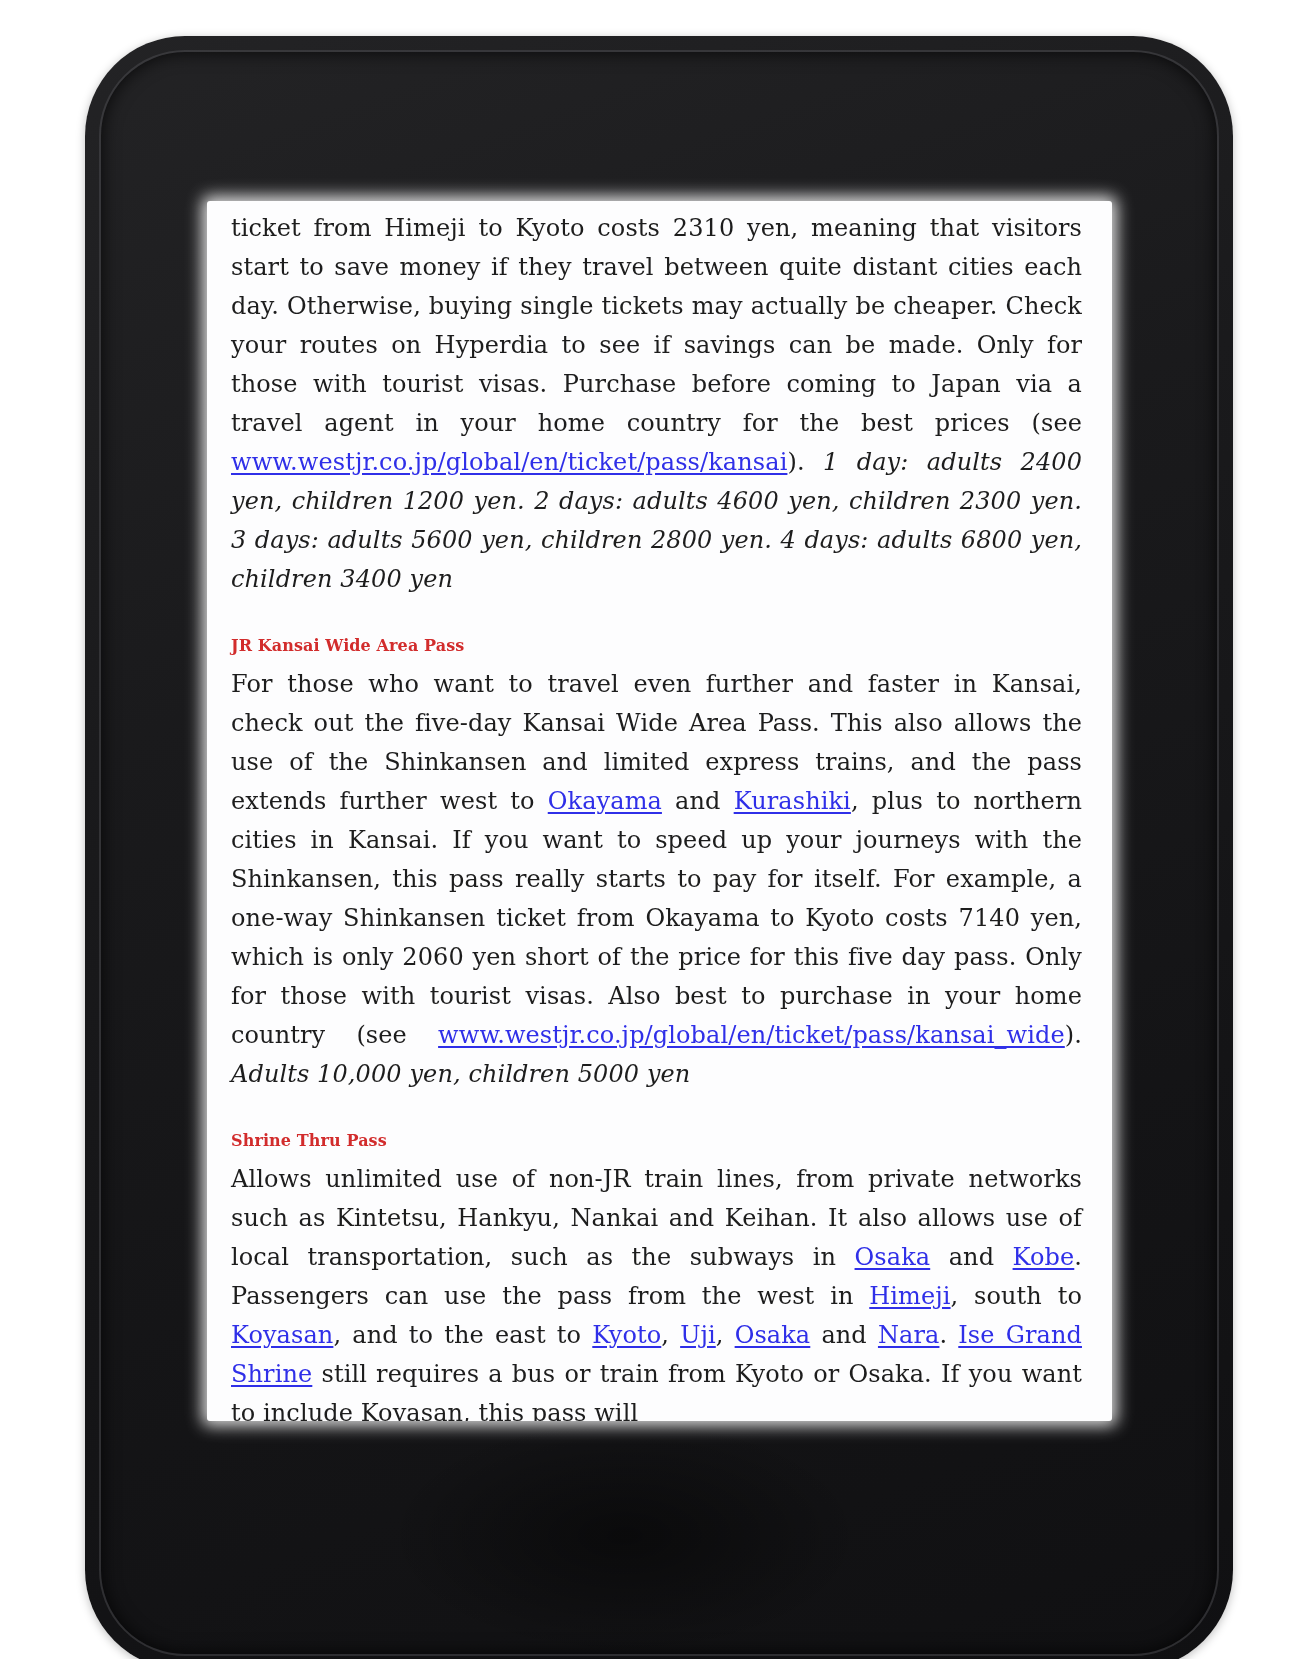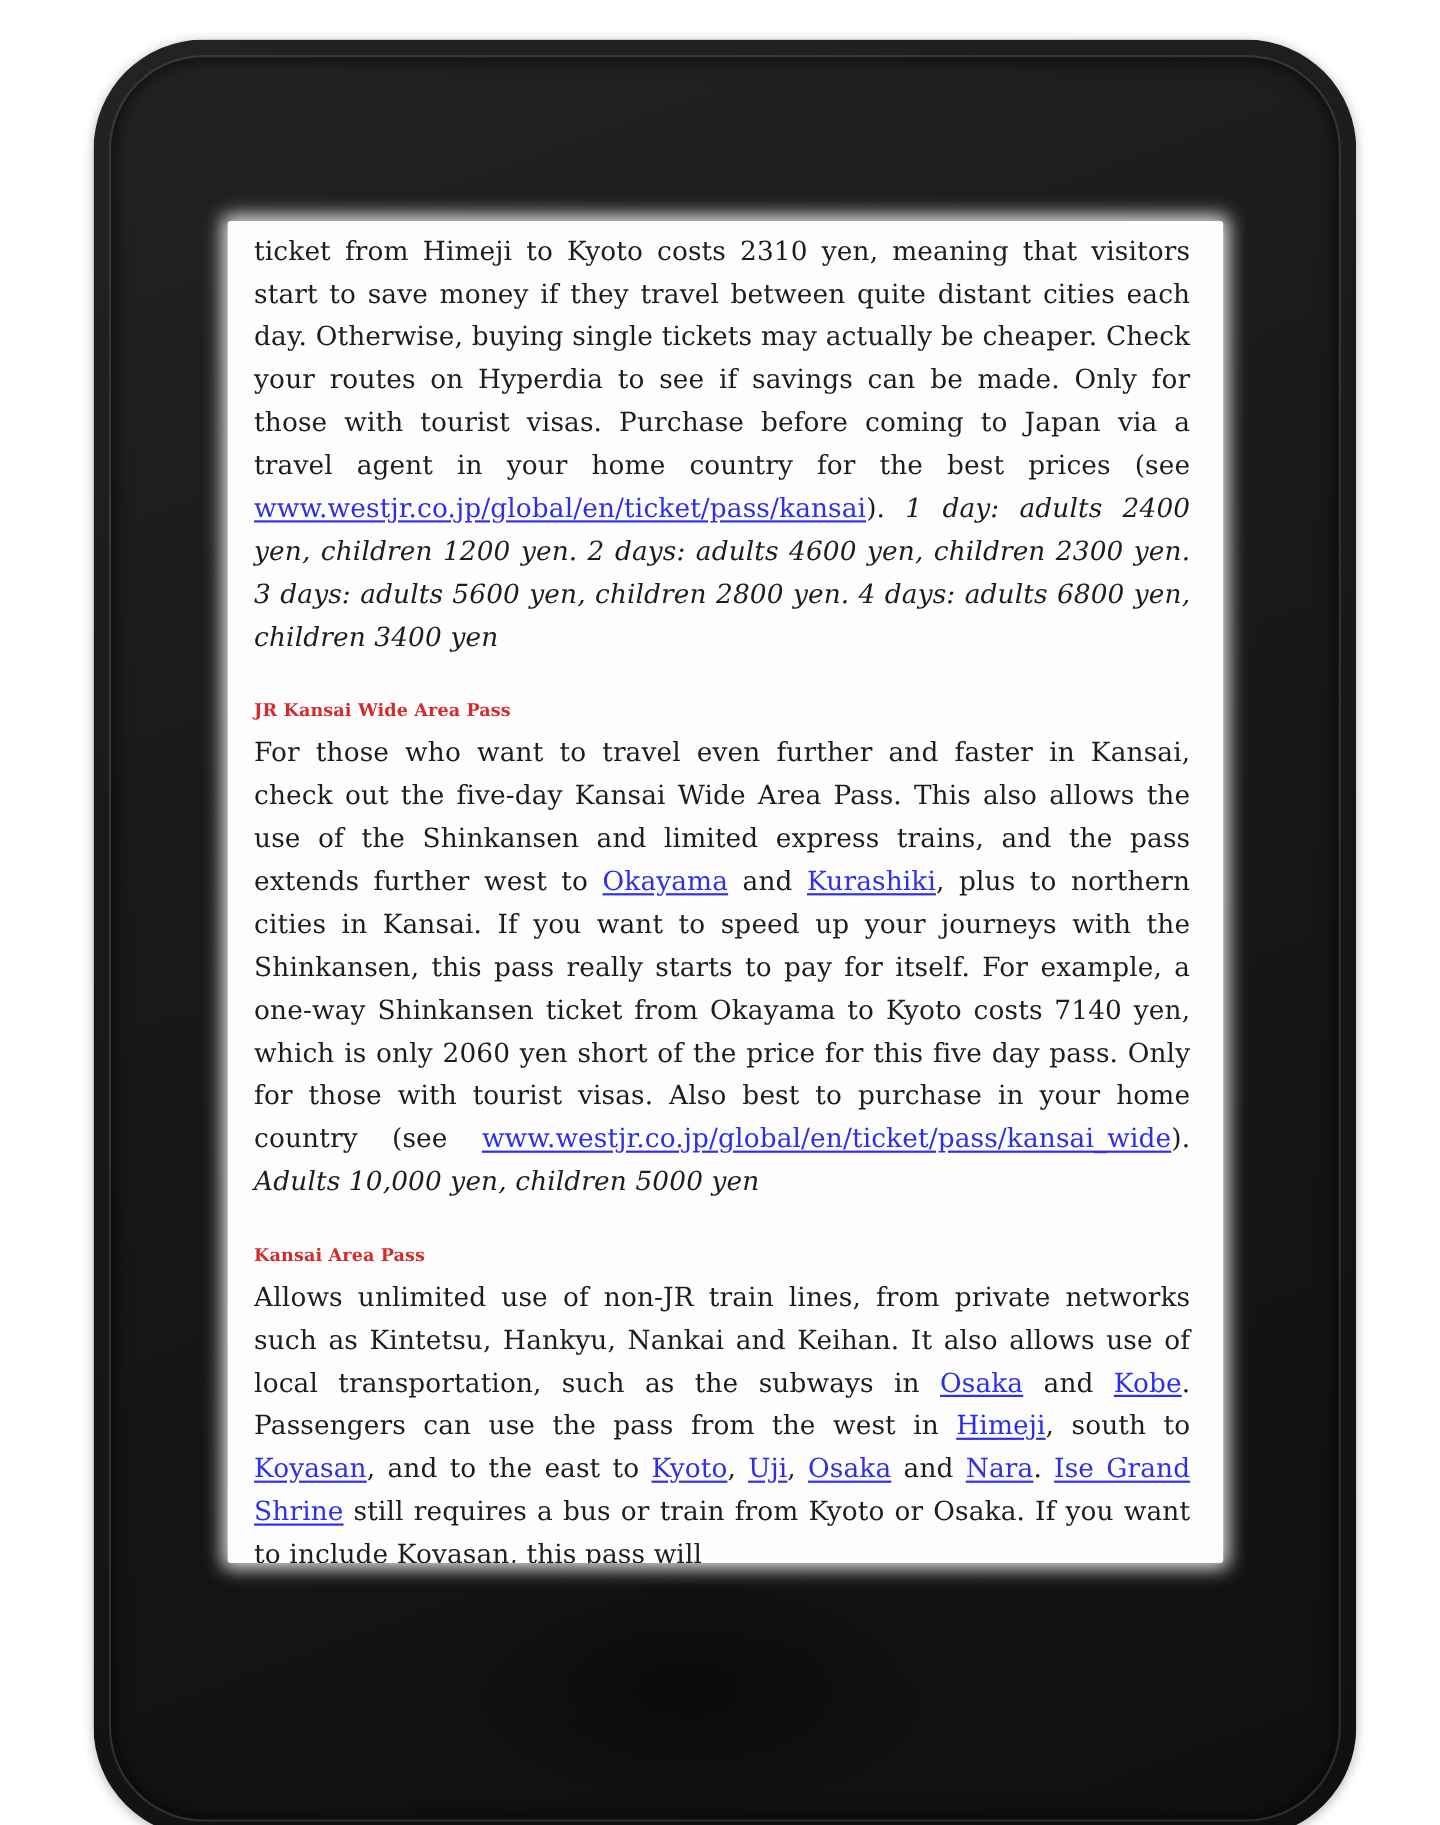--- a/index.html
+++ b/index.html
@@ -82,18 +82,18 @@
 <body>
 
 <div class="stage">
   <div class="device">
     <div class="bezel-line"></div>
     <div class="screen" style="background: rgb(253, 253, 254);">
       <div class="page" style="color: rgb(29, 29, 29);">
         <p><span class="seg-plain">ticket from Himeji to Kyoto costs 2310 yen, meaning that visitors start to save money if they travel between quite distant cities each day. Otherwise, buying single tickets may actually be cheaper. Check your routes on Hyperdia to see if savings can be made. Only for those with tourist visas. Purchase before coming to Japan via a travel agent in your home country for the best prices (see </span><span class="seg-link" style="color: rgb(47, 47, 232);">www.westjr.co.jp/global/en/ticket/pass/kansai</span><span class="seg-plain">). </span><span class="seg-italic">1 day: adults 2400 yen, children 1200 yen. 2 days: adults 4600 yen, children 2300 yen. 3 days: adults 5600 yen, children 2800 yen. 4 days: adults 6800 yen, children 3400 yen</span></p>
         <h2 class="section-heading" style="color: rgb(210, 44, 44);">JR Kansai Wide Area Pass</h2>
         <p><span class="seg-plain">For those who want to travel even further and faster in Kansai, check out the five-day Kansai Wide Area Pass. This also allows the use of the Shinkansen and limited express trains, and the pass extends further west to </span><span class="seg-link" style="color: rgb(47, 47, 232);">Okayama</span><span class="seg-plain"> and </span><span class="seg-link" style="color: rgb(47, 47, 232);">Kurashiki</span><span class="seg-plain">, plus to northern cities in Kansai. If you want to speed up your journeys with the Shinkansen, this pass really starts to pay for itself. For example, a one-way Shinkansen ticket from Okayama to Kyoto costs 7140 yen, which is only 2060 yen short of the price for this five day pass. Only for those with tourist visas. Also best to purchase in your home country (see </span><span class="seg-link" style="color: rgb(47, 47, 232);">www.westjr.co.jp/global/en/ticket/pass/kansai_wide</span><span class="seg-plain">). </span><span class="seg-italic">Adults 10,000 yen, children 5000 yen</span></p>
-        <h2 class="section-heading" style="color: rgb(210, 44, 44);">Kansai Area Pass</h2>
+        <h2 class="section-heading" style="color: rgb(210, 44, 44);">Shrine Thru Pass</h2>
         <p><span class="seg-plain">Allows unlimited use of non-JR train lines, from private networks such as Kintetsu, Hankyu, Nankai and Keihan. It also allows use of local transportation, such as the subways in </span><span class="seg-link" style="color: rgb(47, 47, 232);">Osaka</span><span class="seg-plain"> and </span><span class="seg-link" style="color: rgb(47, 47, 232);">Kobe</span><span class="seg-plain">. Passengers can use the pass from the west in </span><span class="seg-link" style="color: rgb(47, 47, 232);">Himeji</span><span class="seg-plain">, south to </span><span class="seg-link" style="color: rgb(47, 47, 232);">Koyasan</span><span class="seg-plain">, and to the east to </span><span class="seg-link" style="color: rgb(47, 47, 232);">Kyoto</span><span class="seg-plain">, </span><span class="seg-link" style="color: rgb(47, 47, 232);">Uji</span><span class="seg-plain">, </span><span class="seg-link" style="color: rgb(47, 47, 232);">Osaka</span><span class="seg-plain"> and </span><span class="seg-link" style="color: rgb(47, 47, 232);">Nara</span><span class="seg-plain">. </span><span class="seg-link" style="color: rgb(47, 47, 232);">Ise Grand Shrine</span><span class="seg-plain"> still requires a bus or train from Kyoto or Osaka. If you want to include Koyasan, this pass will</span></p>
       </div>
     </div>
   </div>
 </div>
 
 </body></html>

